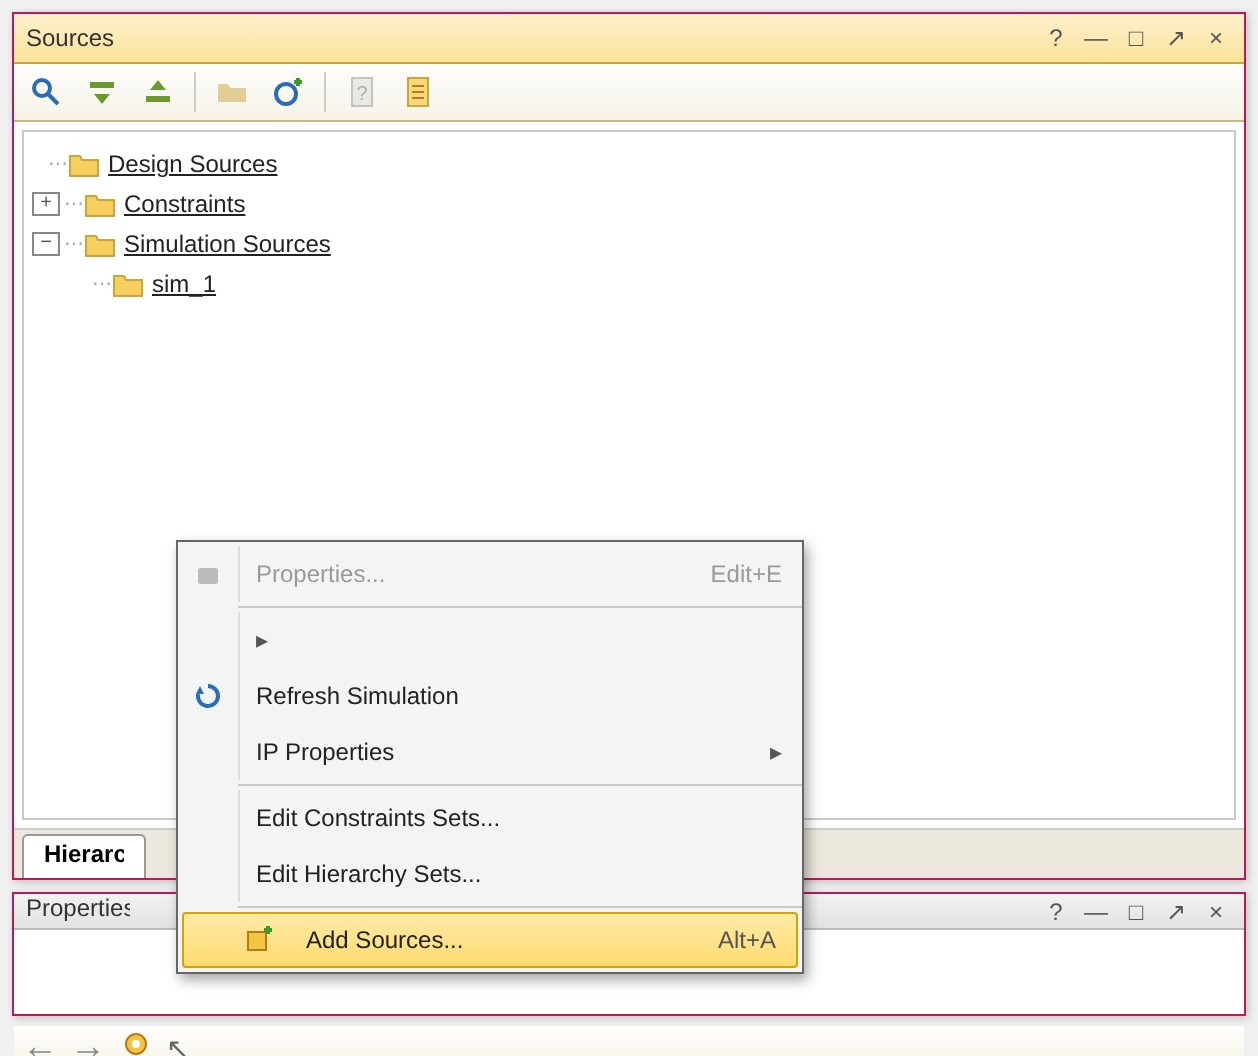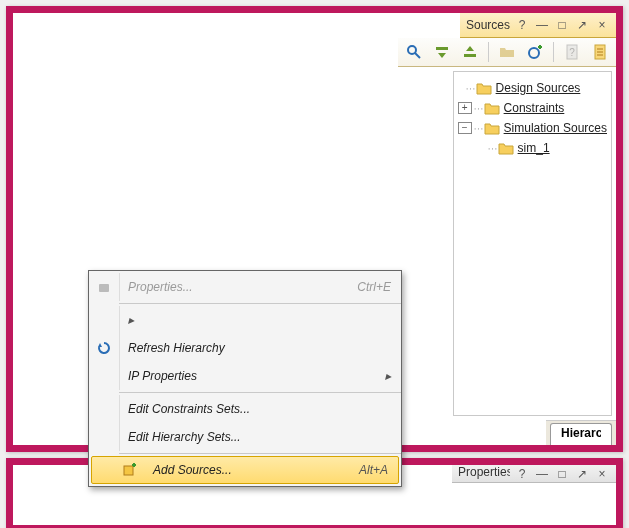--- a/index.html
+++ b/index.html
@@ -7,26 +7,25 @@
     padding: 6px;
     font-family: "Segoe UI", Tahoma, sans-serif;
     font-size: 12px;
     background: #f0f0f0;
     width: 629px;
     height: 528px;
     box-sizing: border-box;
     user-select: none;
   }
   .panel {
-    border: 7px solid #be185d;
+    border: 1px solid #be185d;
     background: #fff;
     box-shadow: 1px 1px 4px rgba(0,0,0,.2);
     display:flex;
     flex-direction:column;
-    align-items:flex-end;
   }
   .sources-panel {
     height: 432px;
   }
   .titlebar {
     height: 24px;
     display:flex;
     align-items:center;
     padding: 0 6px;
     background: linear-gradient(#fef0cc,#fbe39b);
@@ -71,21 +70,21 @@
   .ctx {
     position:absolute;
     left:88px;
     top:270px;
     width:312px;
     background:#f4f4f4;
     border:1px solid #666;
     box-shadow:2px 3px 6px rgba(0,0,0,.35);
     padding:2px 0;
   }
-  .ctx .row{display:flex;align-items:center;height:28px;padding:0 10px 0 0;cursor:default;font-style:italic;}
+  .ctx .row{display:flex;align-items:center;height:28px;padding:0 10px 0 0;cursor:default;}
   .ctx .iconcol{width:30px;display:flex;align-items:center;justify-content:center;border-right:1px solid #ddd;height:100%;margin-right:8px;}
   .ctx .lbl2{flex:1;color:#222;}
   .ctx .rhs{color:#555;font-size:12px;}
   .ctx hr{border:none;border-top:1px solid #c9c9c9;margin:2px 0 2px 30px;}
   .ctx .disabled .lbl2,.ctx .disabled .rhs{color:#9a9a9a;}
   .ctx .hl{background:linear-gradient(#ffeaa6,#ffdb70);border:1px solid #d6a400;border-radius:2px;margin:0 2px;height:26px;padding-left:22px;}
 </style>
 </head>
 <body>
 
@@ -216,35 +215,35 @@
 </div>
 
 <div class="ctx">
   <div class="row disabled">
     <span class="iconcol">
       <svg width="14" height="14">
           <rect x="2" y="4" width="10" height="8" rx="1" fill="#bbb"></rect>
         </svg>
     </span>
     <span class="lbl2">Properties...</span>
-    <span class="rhs">Ctrl+E</span>
+    <span class="rhs">Edit+E</span>
   </div>
   <hr>
   <div class="row">
     <span class="iconcol"></span>
     <span class="rhs">▸</span>
   </div>
   <div class="row">
     <span class="iconcol">
       <svg width="14" height="14">
           <path d="M7 2a5 5 0 1 1-4.9 4" fill="none" stroke="#2a6db5" stroke-width="2"></path>
           <polygon points="1,6 5,6 3,2" fill="#2a6db5"></polygon>
         </svg>
     </span>
-    <span class="lbl2">Refresh Hierarchy</span>
+    <span class="lbl2">Refresh Simulation</span>
   </div>
   <div class="row">
     <span class="iconcol"></span>
     <span class="lbl2">IP Properties</span>
     <span class="rhs">▸</span>
   </div>
   <hr>
   <div class="row">
     <span class="iconcol"></span>
     <span class="lbl2">Edit Constraints Sets...</span>

